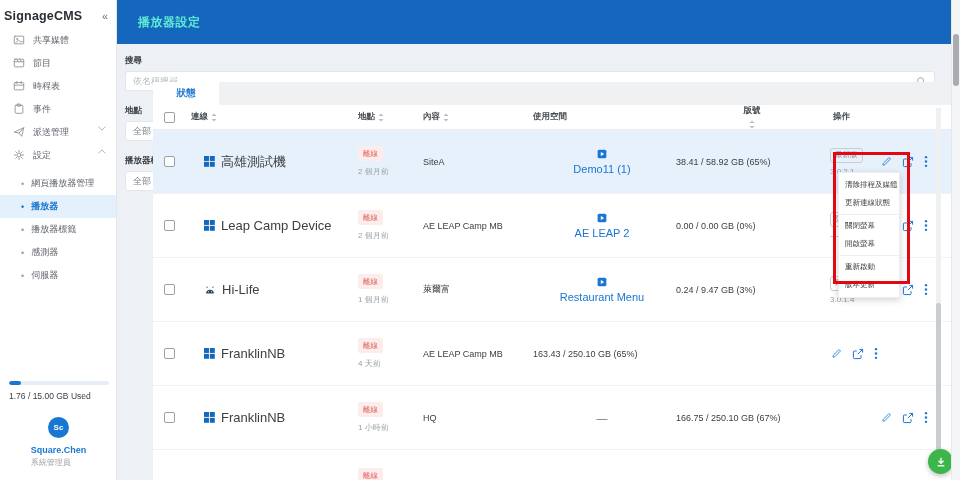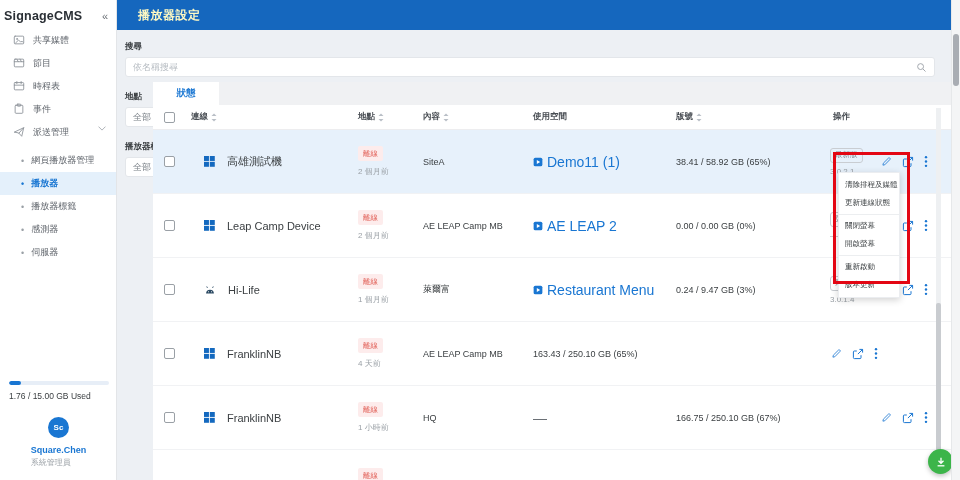--- a/index.html
+++ b/index.html
@@ -26,21 +26,21 @@
   .bar .fill { height:100%; background:var(--primary,#1976d2); border-radius:2px; }
   .used { margin-top:6px; font-size:8.5px; color:#3c4043; }
   .user-row { display:flex; align-items:center; gap:7px; padding:12px 8px 12px 9px;flex-direction:column; }
   .avatar { width:21px; height:21px; border-radius:50%; background:var(--primary,#1976d2); color:#fff;
             font-size:8px; font-weight:bold; display:flex; align-items:center; justify-content:center; cursor:pointer; }
   .user-name { font-size:9px; color:var(--primary,#1976d2); font-weight:bold; cursor:pointer; }
   .user-role { font-size:8px; color:#9aa0a6; margin-top:2px; }
 
   
   .main { position:absolute; left:117px; top:0; width:843px; height:480px; }
-  .page-header { height:30px; background:var(--header,#1567be); color:#fef9c3; font-size:12px; font-weight:bold;
+  .page-header { height:44px; background:var(--header,#1567be); color:#5eead4; font-size:12px; font-weight:bold;
                  display:flex; align-items:center; padding-left:21px; letter-spacing:.5px; }
   .filters { display:flex; gap:14px; padding:11px 25px 0 8px;flex-direction:column; }
   .filter { flex:1; }
   .filter .flabel { display:block; font-size:8.5px; font-weight:bold; color:#3c4043; margin-bottom:4px; }
   .fbox { height:20px; background:#fff; border:1px solid #e3e6ea; border-radius:3px; display:flex; align-items:center; padding:0 7px; cursor:pointer; }
   .fbox input { border:none; outline:none; flex:1; font-size:9px; color:#3c4043; font-family:inherit; background:transparent; }
   .fbox input::placeholder { color:#b4bac0; }
   .fbox .fvalue { flex:1; font-size:9px; color:#7d838a; }
 
   .card { position:absolute; left:8px; top:82px; width:810px; height:398px; background:#fff; overflow:hidden;margin-left:28px; }
@@ -55,27 +55,27 @@
 
   .thead, .trow { display:grid; grid-template-columns:33px 167px 65px 110px 143px 157px 50px 85px; align-items:center; }
   .thead { height:25px; border-bottom:1px solid #ededef; font-size:8.5px; font-weight:bold; color:#474c52; }
   .th { display:flex; align-items:center; gap:3px; }
   .sorter { display:flex; flex-direction:column; gap:1px; color:#b6bcc4; }
   .trow { height:64px; border-bottom:1px solid #f1f2f4; background:#fff; }
   .trow.selected { background:var(--selected_row,#e7f1fb); }
   .trow.partial { height:30px; border-bottom:none; align-items:start; }
   .cell-check { display:flex; justify-content:center; }
   .checkbox { width:11px; height:11px; border:1.3px solid #9aa0a6; border-radius:2px; background:#fff; cursor:pointer; }
-  .cell-name { display:flex; align-items:center; gap:12px; padding-left:18px; font-size:11px; color:#3c4043; }
+  .cell-name { display:flex; align-items:center; gap:6px; padding-left:18px; font-size:13px; color:#3c4043; }
   .cell-pad { padding-left:5px; font-size:9px; color:#3c4043; }
   .badge-off { display:inline-block; background:var(--offline_bg,#fdecec); color:var(--offline_text,#e05b52);
                font-size:7.5px; padding:2.5px 5px; border-radius:2px; }
   .conn-time { font-size:8px; color:#9aa0a6; margin-top:5px; }
   .cell-content { padding-left:5px; display:flex; flex-direction:column; gap:3px; }
-  .content-line { display:flex; align-items:center; gap:4px; font-size:14px; color:var(--primary,#1976d2); cursor:pointer; }
+  .content-line { display:flex; align-items:center; gap:4px; font-size:11px; color:var(--primary,#1976d2); cursor:pointer;flex-direction:column; }
   .content-line.muted { color:#6b7076; cursor:default; }
   .vbadge { display:inline-block; border:1px solid #c9cdd2; color:#8a9099; font-size:7.5px; padding:1.5px 4px; border-radius:3px; background:transparent; }
   .vnum { font-size:8px; color:#9aa0a6; margin-top:4px; }
   .cell-ops { display:flex; align-items:center; gap:10px; padding-left:3px; }
   .op { cursor:pointer; color:var(--primary,#1976d2); display:flex; }
 
   
   .ctx-menu { position:absolute; left:721px; top:172px; width:62px; background:#fff; border:1px solid #ebedf0;
               box-shadow:0 2px 7px rgba(0,0,0,.18); padding:3px 0; z-index:30; }
   .ctx-item { font-size:7.5px; color:#3c4043; padding:4px 6px; white-space:nowrap; cursor:pointer; }
@@ -149,20 +149,34 @@
             <path d="M6.9 8.4 L12.5 2" fill="none" stroke="currentColor" stroke-width="1" stroke-linecap="round" stroke-linejoin="round"></path>
           </svg>
         </span>
        <span>派送管理</span>
        <span class="chev">
           <svg width="8" height="5" viewBox="0 0 10 6">
             <path d="M1 1 L5 5 L9 1" fill="none" stroke="currentColor" stroke-width="1" stroke-linecap="round" stroke-linejoin="round"></path>
           </svg>
         </span>
      </div>
+      <div class="nav-item">
+       <span class="nicon">
+          <svg width="12" height="12" viewBox="0 0 14 14">
+            <circle cx="7" cy="7" r="2.3" fill="none" stroke="currentColor" stroke-width="1" stroke-linecap="round" stroke-linejoin="round"></circle>
+            <path d="M7 1.6 v1.8 M7 10.6 v1.8 M1.6 7 h1.8 M10.6 7 h1.8 M3.2 3.2 l1.3 1.3 M9.5 9.5 l1.3 1.3 M10.8 3.2 L9.5 4.5 M4.5 9.5 L3.2 10.8" fill="none" stroke="currentColor" stroke-width="1" stroke-linecap="round" stroke-linejoin="round"></path>
+          </svg>
+        </span>
+       <span>設定</span>
+       <span class="chev">
+          <svg width="8" height="5" viewBox="0 0 10 6">
+            <path d="M1 5 L5 1 L9 5" fill="none" stroke="currentColor" stroke-width="1" stroke-linecap="round" stroke-linejoin="round"></path>
+          </svg>
+        </span>
+     </div>
       <div class="sub-item ">
          <span class="bullet">•</span>
          <span>網頁播放器管理</span>
        </div>
       <div class="sub-item active">
          <span class="bullet">•</span>
          <span>播放器</span>
        </div>
       <div class="sub-item ">
          <span class="bullet">•</span>
@@ -265,21 +279,21 @@
           <span class="sorter">
             <svg width="6" height="9" viewBox="0 0 6 9">
               <path d="M0.5 3 L3 0.5 L5.5 3 Z" fill="#b9bfc6"></path>
               <path d="M0.5 6 L3 8.5 L5.5 6 Z" fill="#b9bfc6"></path>
             </svg>
           </span>
         </div>
         <div class="th" style="padding-left:5px;">
           <span>使用空間</span>
         </div>
-        <div class="th" style="padding-left:5px;">
+        <div class="th" style="padding-left:5px;flex-direction:column;">
           <span>版號</span>
           <span class="sorter">
             <svg width="6" height="9" viewBox="0 0 6 9">
               <path d="M0.5 3 L3 0.5 L5.5 3 Z" fill="#b9bfc6"></path>
               <path d="M0.5 6 L3 8.5 L5.5 6 Z" fill="#b9bfc6"></path>
             </svg>
           </span>
         </div>
         <div class="th" style="padding-left:5px;">
           <span>操作</span>

